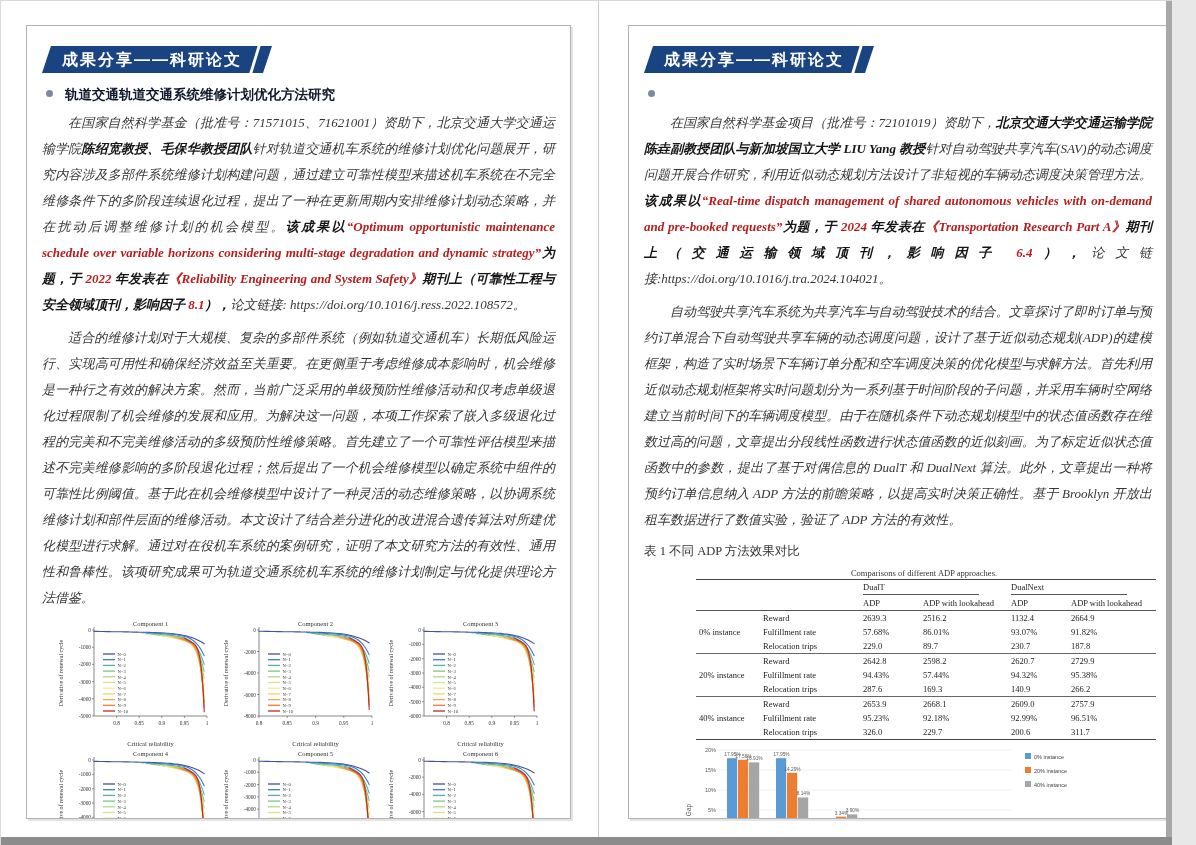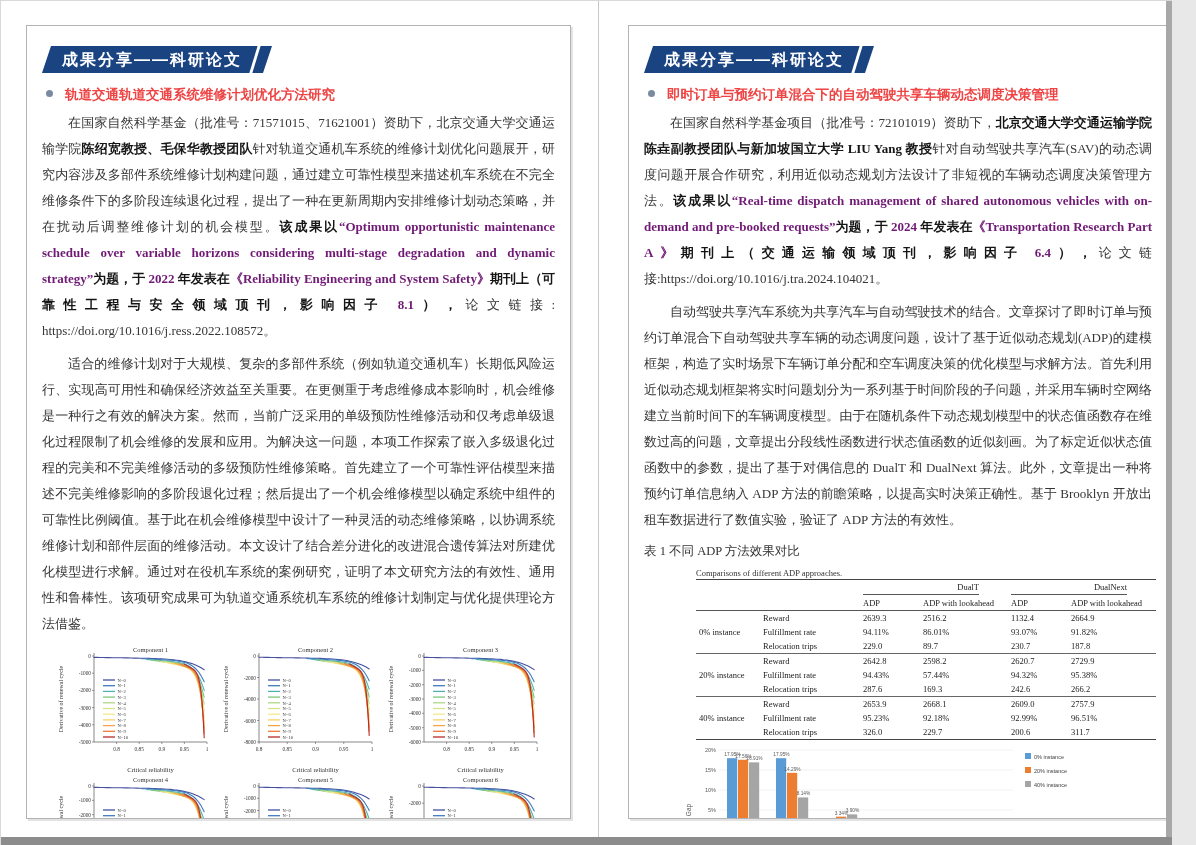--- a/index.html
+++ b/index.html
@@ -16,39 +16,39 @@
   .page-inner{padding:12px 15px 0 15px;}
 
   .banner{position:relative;display:inline-block;margin:8px 0 0 0;background:#1a4382;color:#fff;
     font-family:"Liberation Sans",sans-serif;font-weight:bold;font-size:16px;line-height:27px;
     letter-spacing:2px;padding:0 30px 0 20px;
     clip-path:polygon(9px 0,100% 0,calc(100% - 9px) 100%,0 100%);}
   .banner::after{content:"";position:absolute;top:-2px;right:16px;width:3px;height:34px;
     background:#fff;transform:skewX(-17deg);}
 
   .article-title{margin:13px 0 2px 4px;font-family:"Liberation Sans",sans-serif;font-weight:bold;
-    font-size:13.5px;color:#ef4444;line-height:17px;}
+    font-size:13.5px;color:#0f172a;line-height:17px;}
   .bullet{display:inline-block;width:7px;height:7px;border-radius:50%;background:#7a8aa0;
     margin-right:12px;vertical-align:2px;}
 
   p.body{margin:7px 0 0 0;font-size:13px;line-height:26px;text-align:justify;text-indent:2em;
-    color:#353535;}
+    color:#353535;font-style:italic;}
   .seg-n{color:#353535;}
   .seg-b{font-weight:bold;color:#151515;}
-  .seg-bb{font-weight:bold;color:#701a75;margin-top:12px;}
+  .seg-bb{font-weight:bold;color:#b91c1c;margin-top:12px;}
   #figure-grid{display:grid;grid-template-columns:repeat(3,160px);justify-content:center;
     gap:0 5px;margin-top:8px;}
 
   .tcaption{text-align:left;font-size:12.5px;color:#333;margin-top:10px;}
-  .tsub{font-size:8.5px;color:#333;margin:8px 0 1px 52px;}
+  .tsub{font-size:8.5px;color:#333;margin:8px 0 1px 52px;text-align:center;}
   table.adp{border-collapse:collapse;width:460px;margin-left:52px;font-size:8.5px;color:#222;
     border-bottom:1px solid #444;}
   table.adp th,table.adp td{padding:1.5px 3px;text-align:left;font-weight:normal;line-height:11px;}
   table.adp tr.top td,table.adp tr.top th{border-top:1px solid #444;}
-  table.adp tr.top th div{border-bottom:0.8px solid #555;margin-right:26px;padding-bottom:1px;text-align:right;}
+  table.adp tr.top th div{border-bottom:0.8px solid #555;margin-right:26px;padding-bottom:1px;}
   table.adp tr.sub th,table.adp tr.sub td{border-bottom:0.8px solid #555;}
   table.adp tbody tr.group-start td{border-top:0.8px solid #666;}
   #bar-chart-mount{text-align:center;margin-top:4px;}
 </style>
 </head>
 <body>
 
 <div class="viewport">
 
   <div class="sheet left">
@@ -440,21 +440,21 @@
   </div>
 
   <div class="page-divider"></div>
 
   <div class="sheet right">
     <div class="page-inner">
       <div class="banner">
         <span>成果分享——科研论文</span>
       </div>
       <div class="article-title">
-        <span class="bullet"></span><span>即时订单与预约订单混合下的自动驾驶共享车辆动态调度决策管理</span>
+        <span class="bullet"></span>
       </div>
       <p class="body"><span class="seg-n">在国家自然科学基金项目（批准号：72101019）资助下，</span><span class="seg-b">北京交通大学交通运输学院陈垚副教授团队与新加坡国立大学 LIU Yang 教授</span><span class="seg-n">针对自动驾驶共享汽车(SAV)的动态调度问题开展合作研究，利用近似动态规划方法设计了非短视的车辆动态调度决策管理方法。</span><span class="seg-b">该成果以</span><span class="seg-bb">“Real-time dispatch management of shared autonomous vehicles with on-demand and pre-booked requests”</span><span class="seg-b">为题，于 </span><span class="seg-bb">2024</span><span class="seg-b"> 年发表在</span><span class="seg-bb">《Transportation Research Part A》</span><span class="seg-b">期刊上（交通运输领域顶刊，影响因子 </span><span class="seg-bb">6.4</span><span class="seg-b">），</span><span class="seg-n">论文链接:https://doi.org/10.1016/j.tra.2024.104021。</span></p>
       <p class="body"><span class="seg-n">自动驾驶共享汽车系统为共享汽车与自动驾驶技术的结合。文章探讨了即时订单与预约订单混合下自动驾驶共享车辆的动态调度问题，设计了基于近似动态规划(ADP)的建模框架，构造了实时场景下车辆订单分配和空车调度决策的优化模型与求解方法。首先利用近似动态规划框架将实时问题划分为一系列基于时间阶段的子问题，并采用车辆时空网络建立当前时间下的车辆调度模型。由于在随机条件下动态规划模型中的状态值函数存在维数过高的问题，文章提出分段线性函数进行状态值函数的近似刻画。为了标定近似状态值函数中的参数，提出了基于对偶信息的 DualT 和 DualNext 算法。此外，文章提出一种将预约订单信息纳入 ADP 方法的前瞻策略，以提高实时决策正确性。基于 Brooklyn 开放出租车数据进行了数值实验，验证了 ADP 方法的有效性。</span></p>
       <div class="tcaption">表 1 不同 ADP 方法效果对比</div>
       <div class="tsub">Comparisons of different ADP approaches.</div>
       <div id="adp-table-mount">
           <table class="adp">
             <colgroup>
               <col style="width: 64px;">
               <col style="width: 100px;">
@@ -487,21 +487,21 @@
               <tr class="group-start">
                 <td rowspan="3">0% instance</td>
                 <td>Reward</td>
                 <td>2639.3</td>
                 <td>2516.2</td>
                 <td>1132.4</td>
                 <td>2664.9</td>
               </tr>
               <tr>
                 <td>Fulfillment rate</td>
-                <td>94.11%</td>
+                <td>57.68%</td>
                 <td>86.01%</td>
                 <td>93.07%</td>
                 <td>91.82%</td>
               </tr>
               <tr>
                 <td>Relocation trips</td>
                 <td>229.0</td>
                 <td>89.7</td>
                 <td>230.7</td>
                 <td>187.8</td>
@@ -518,21 +518,21 @@
                 <td>Fulfillment rate</td>
                 <td>94.43%</td>
                 <td>57.44%</td>
                 <td>94.32%</td>
                 <td>95.38%</td>
               </tr>
               <tr>
                 <td>Relocation trips</td>
                 <td>287.6</td>
                 <td>169.3</td>
-                <td>242.6</td>
+                <td>140.9</td>
                 <td>266.2</td>
               </tr>
               <tr class="group-start">
                 <td rowspan="3">40% instance</td>
                 <td>Reward</td>
                 <td>2653.9</td>
                 <td>2668.1</td>
                 <td>2609.0</td>
                 <td>2757.9</td>
               </tr>

